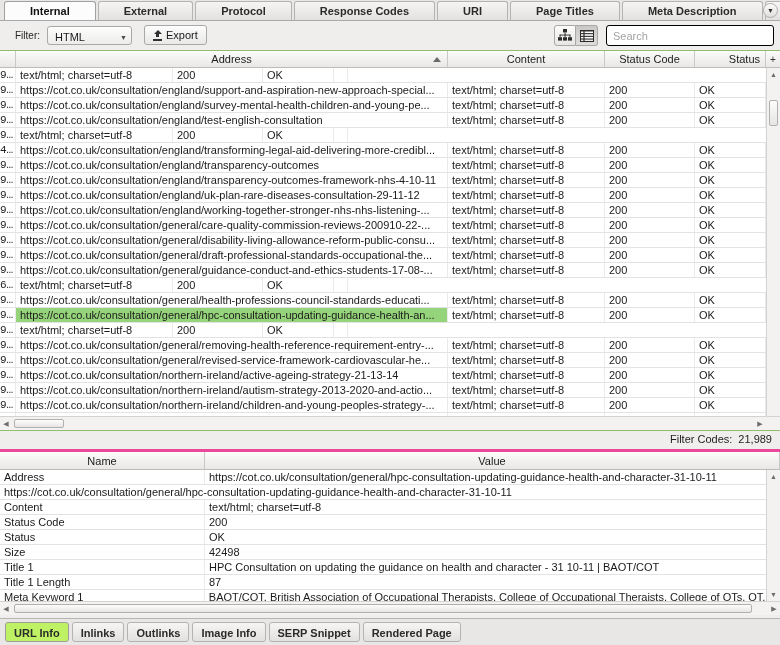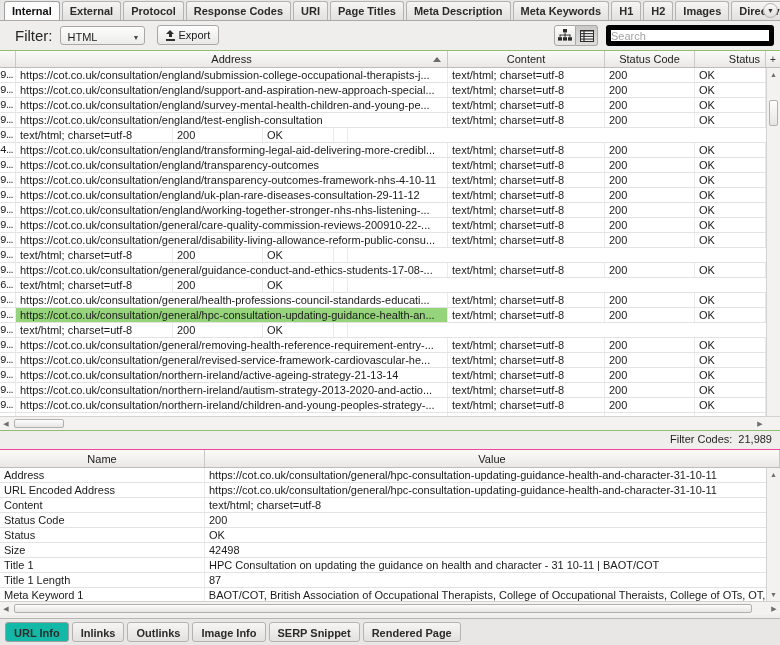--- a/index.html
+++ b/index.html
@@ -27,21 +27,21 @@
     border-bottom: 1px solid #a9a9a9;
     display: flex;
     align-items: flex-end;
     padding-left: 4px;
     box-sizing: border-box;
     overflow: hidden;
   }
   .tab {
     height: 19px;
     line-height: 19px;
-    padding: 0 7px;
+    padding: 0 25px;
     margin-right: 2px;
     font-size: 11px;
     font-weight: bold;
     color: #2b2b2b;
     background: linear-gradient(to bottom, #f6f5f4 0%, #e2e1e0 100%);
     border: 1px solid #b4b3b2;
     border-bottom: none;
     border-radius: 3px 3px 0 0;
     white-space: nowrap;
     box-sizing: border-box;
@@ -73,21 +73,21 @@
   .toolbar {
     position: relative;
     height: 28px;
     background: #efeeed;
     display: flex;
     align-items: center;
     padding-left: 6px;
     box-sizing: border-box;
   }
   .toolbar .lbl {
-    font-size: 15px;
+    font-size: 10px;
     color: #262626;
     margin-right: 7px;
     padding-left: 9px;
   }
   .combo {
     width: 85px;
     height: 19px;
     background: linear-gradient(to bottom, #fdfdfd 0%, #ececeb 100%);
     border: 1px solid #a9a8a7;
     border-radius: 3px;
@@ -141,23 +141,24 @@
     display: flex; align-items: center; justify-content: center;
     box-sizing: border-box; cursor: default;
   }
   .vbtn:first-child { border-radius: 3px 0 0 3px; }
   .vbtn:last-child { border-radius: 0 3px 3px 0; border-left: none; }
   .vbtn.pressed { background: linear-gradient(to bottom, #c9c8c7 0%, #dedddc 100%); }
   .searchbox {
     margin-left: 8px;
     width: 168px; height: 21px;
     background: #fff;
-    border: 5px solid #000000;
+    border: 1px solid #000000;
     border-radius: 3px;
     display: flex; align-items: center;
+    padding-left: 6px;
     box-sizing: border-box;
     font-size: 11px;
     color: #a3a3a3;
   }
 
   
   .table-wrap {
     position: absolute;
     left: 0; right: 0;
     top: 50px;
@@ -297,21 +298,21 @@
   }
   .filter-total .ft-num { margin-left: 6px; }
 
   
   .detail {
     position: absolute;
     left: 0; right: 0;
     top: 449px;
     height: 166px;
     background: #fff;
-    border-top: 1px solid #ec4899;
+    border-top: 3px solid #ec4899;
     box-sizing: border-box;
     overflow: hidden;
   }
   .dhead {
     display: flex;
     height: 18px;
     background: linear-gradient(to bottom, #fbfbfa 0%, #e9e8e7 100%);
     border-bottom: 1px solid #bdbcbb;
     font-size: 11px;
     box-sizing: border-box;
@@ -362,21 +363,21 @@
     font-size: 11px;
     font-weight: bold;
     color: #2b2b2b;
     background: linear-gradient(to bottom, #f6f5f4 0%, #e2e1e0 100%);
     border: 1px solid #b4b3b2;
     border-radius: 3px;
     box-sizing: border-box;
     white-space: nowrap;
     cursor: default;
   }
-  .btab.active { background: #14b8a6; border-color: #9f9e9d; }
+  .btab.active { background: #bef264; border-color: #9f9e9d; }
 </style>
 </head>
 <body>
 
 <div id="app">
 
   <div class="tabstrip">
     <div id="top-tabs-host" style="display:flex;align-items:flex-end;">
         <div class="tab active"><span>Internal</span></div>
         <div class="tab"><span>External</span></div>
@@ -456,21 +457,20 @@
         <span>Status Code</span>
       </div>
       <div class="th col-st right">
         <span>Status</span>
       </div>
       <div class="th th-plus">+</div>
     </div>
     <div class="tbody" id="table-rows-host">
         <div class="trow">
           <div class="td idx col-idx">925</div>
-          <div class="td pad addr col-addr">https://cot.co.uk/consultation/england/submission-college-occupational-therapists-j...</div>
           <div class="td pad col-cont">text/html; charset=utf-8</div>
           <div class="td pad col-sc">200</div>
           <div class="td pad col-st">OK</div>
           <div class="td" style="width: 14px;"></div>
         </div>
         <div class="trow">
           <div class="td idx col-idx">926</div>
           <div class="td pad addr col-addr">https://cot.co.uk/consultation/england/support-and-aspiration-new-approach-special...</div>
           <div class="td pad col-cont">text/html; charset=utf-8</div>
           <div class="td pad col-sc">200</div>
@@ -551,20 +551,21 @@
         <div class="trow">
           <div class="td idx col-idx">936</div>
           <div class="td pad addr col-addr">https://cot.co.uk/consultation/general/disability-living-allowance-reform-public-consu...</div>
           <div class="td pad col-cont">text/html; charset=utf-8</div>
           <div class="td pad col-sc">200</div>
           <div class="td pad col-st">OK</div>
           <div class="td" style="width: 14px;"></div>
         </div>
         <div class="trow">
           <div class="td idx col-idx">937</div>
+          <div class="td pad addr col-addr">https://cot.co.uk/consultation/general/draft-professional-standards-occupational-the...</div>
           <div class="td pad col-cont">text/html; charset=utf-8</div>
           <div class="td pad col-sc">200</div>
           <div class="td pad col-st">OK</div>
           <div class="td" style="width: 14px;"></div>
         </div>
         <div class="trow">
           <div class="td idx col-idx">938</div>
           <div class="td pad addr col-addr">https://cot.co.uk/consultation/general/guidance-conduct-and-ethics-students-17-08-...</div>
           <div class="td pad col-cont">text/html; charset=utf-8</div>
           <div class="td pad col-sc">200</div>
@@ -676,21 +677,20 @@
       <div class="dth dcol-val">
         <span>Value</span>
       </div>
     </div>
     <div id="detail-rows-host">
         <div class="drow">
           <div class="dtd dcol-name">Address</div>
           <div class="dtd dcol-val">https://cot.co.uk/consultation/general/hpc-consultation-updating-guidance-health-and-character-31-10-11</div>
         </div>
         <div class="drow">
-          <div class="dtd dcol-name">URL Encoded Address</div>
           <div class="dtd dcol-val">https://cot.co.uk/consultation/general/hpc-consultation-updating-guidance-health-and-character-31-10-11</div>
         </div>
         <div class="drow">
           <div class="dtd dcol-name">Content</div>
           <div class="dtd dcol-val">text/html; charset=utf-8</div>
         </div>
         <div class="drow">
           <div class="dtd dcol-name">Status Code</div>
           <div class="dtd dcol-val">200</div>
         </div>

